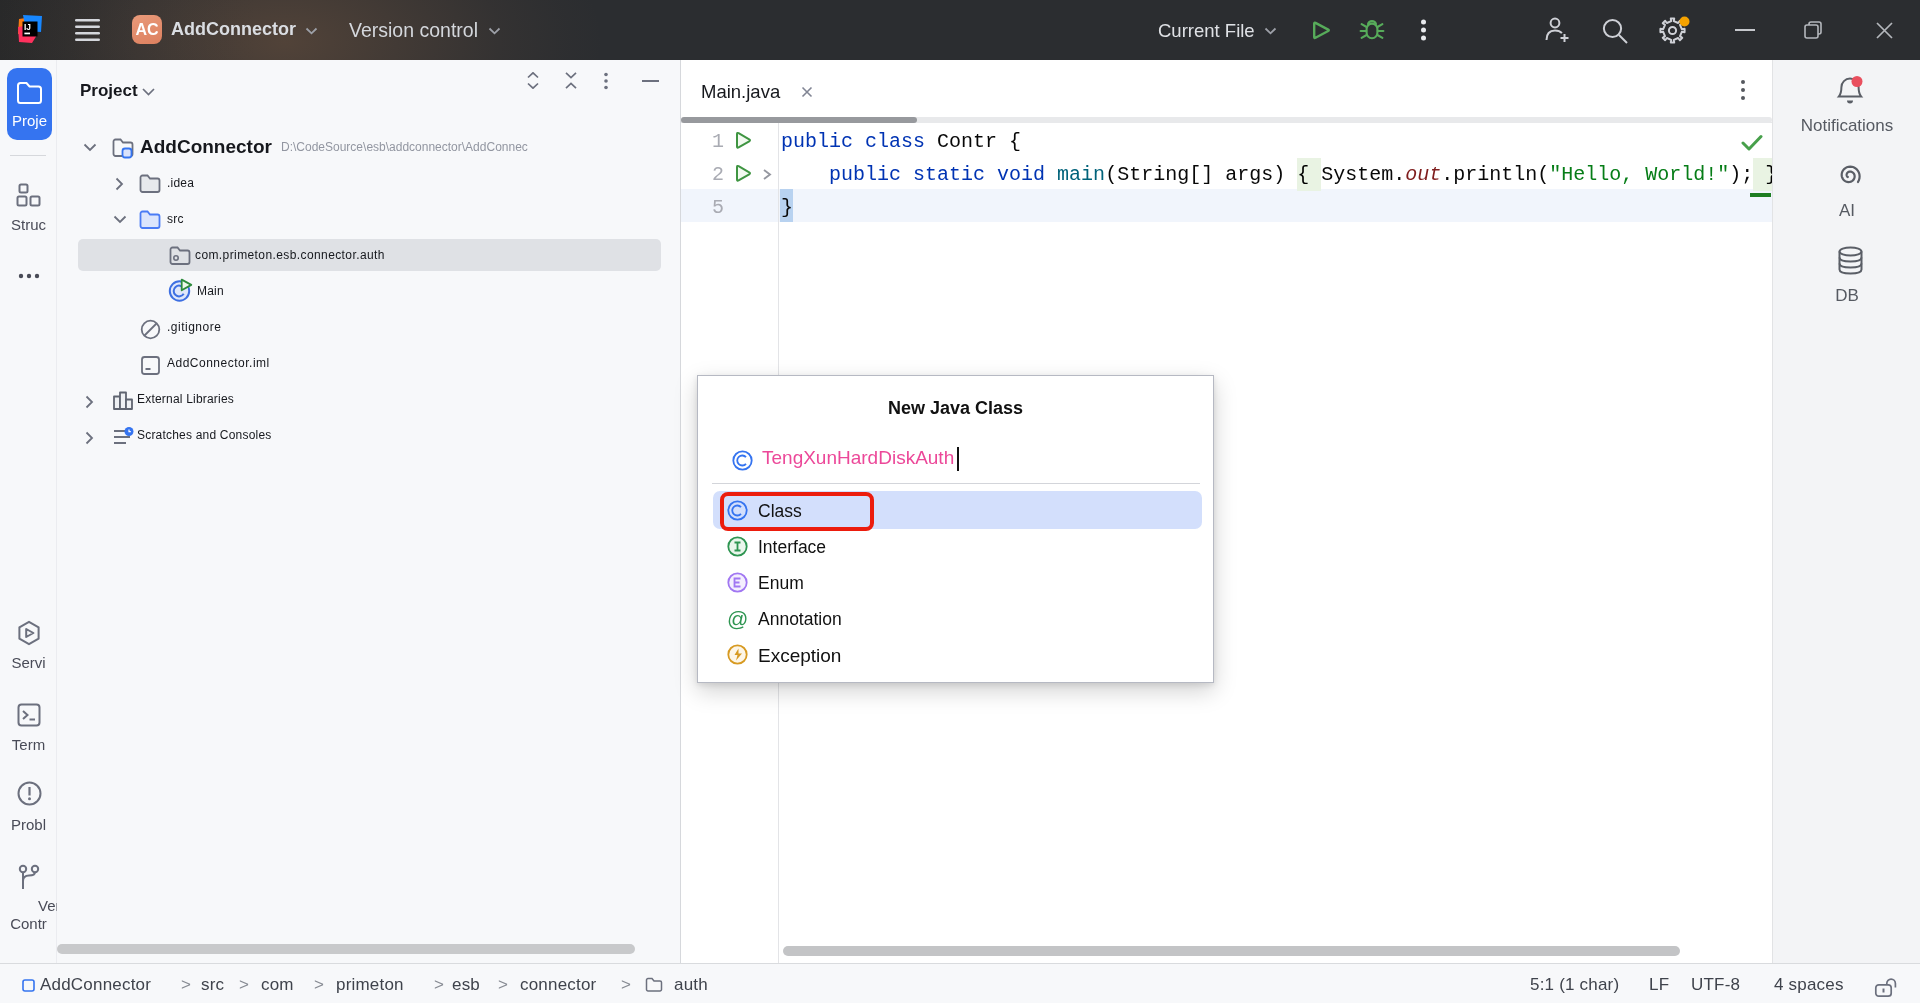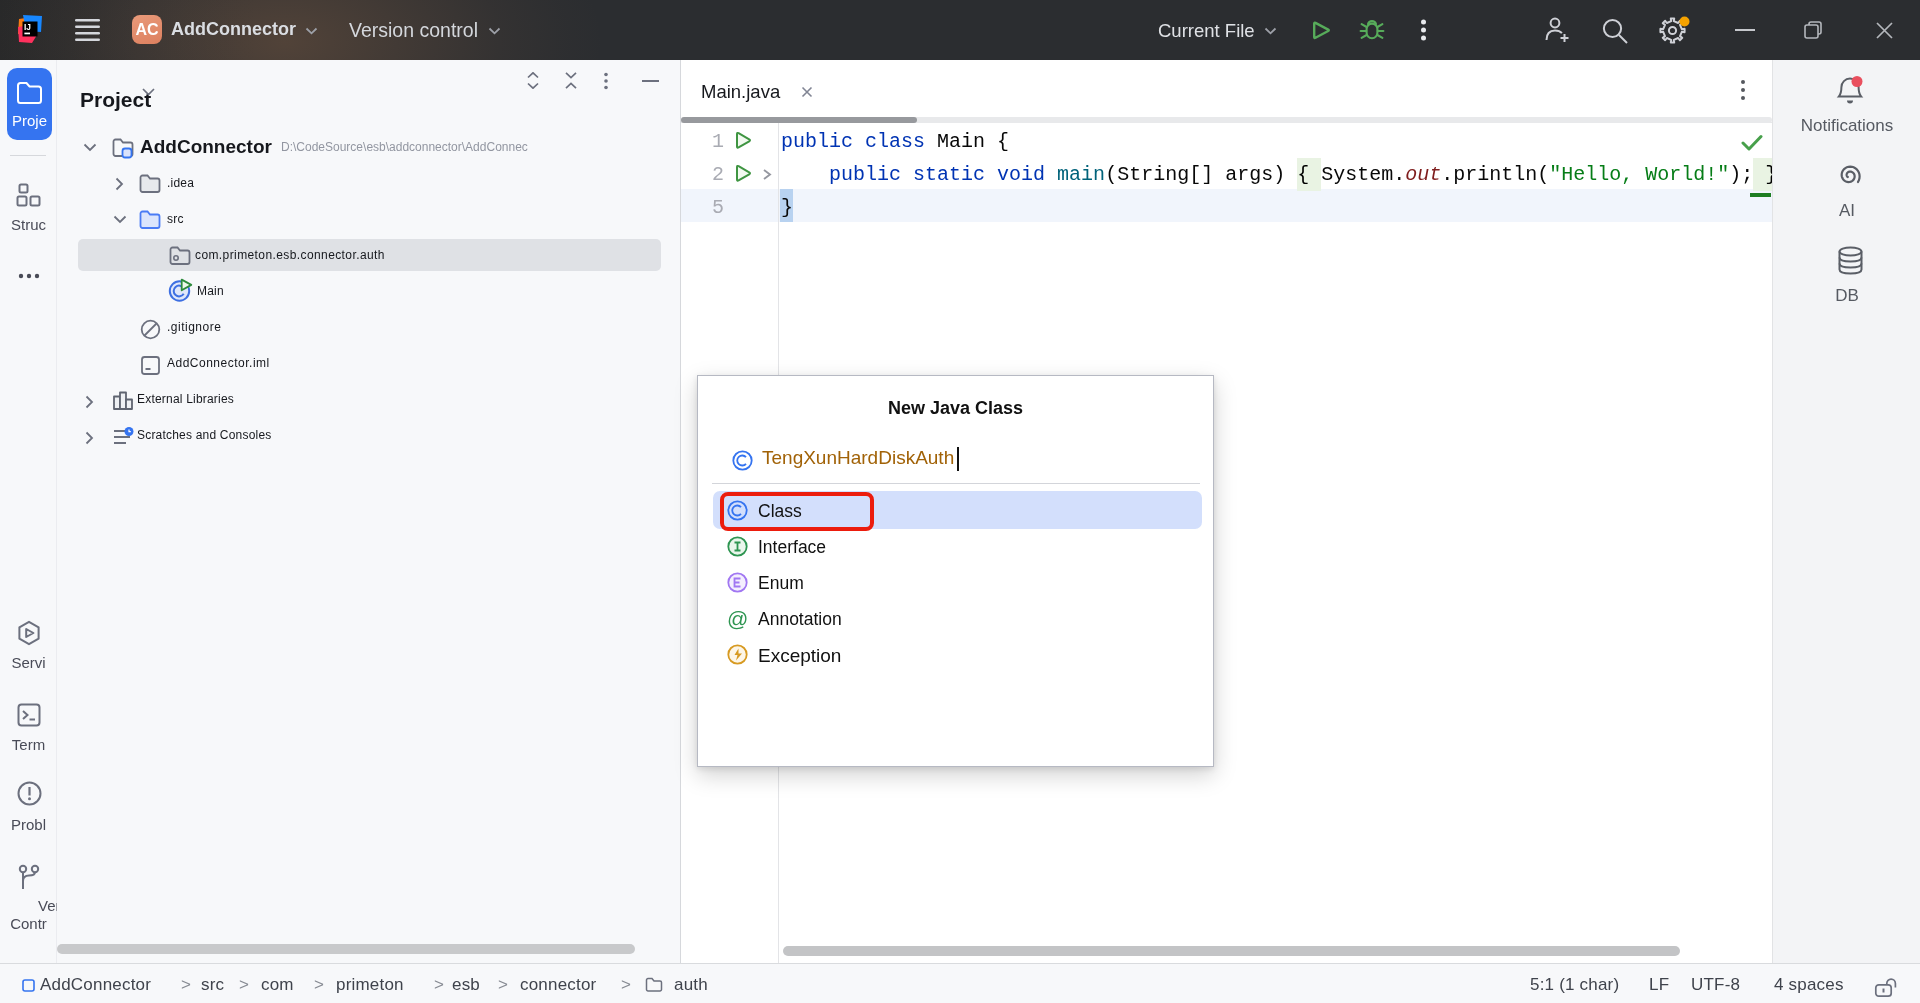--- a/index.html
+++ b/index.html
@@ -38,21 +38,21 @@
 .kw { color:#0033b3; } .mth { color:#00627a; } .str { color:#067d17; }
 .fld { color:#7f1d1d; font-style:italic; } .pln { color:#080808; }
 .fold { background:#e9f3e3; display:inline-block; height:33px; line-height:33px; vertical-align:top; }
 
 
 #statusbar { position:absolute; left:0; top:963px; width:1920px; height:40px;
   background:#f7f8fa; border-top:1px solid #d9dbde; font-size:17px; color:#3f434c; letter-spacing:0.2px; }
 .sbitem { position:absolute; top:11px; white-space:nowrap; }
 
 
-#dialog { position:absolute; left:697px; top:375px; width:517px; height:392px;
+#dialog { position:absolute; left:697px; top:375px; width:517px; height:308px;
   background:#fff; border:1px solid #b6b9c3;
   box-shadow:0 8px 22px rgba(0,0,0,.18), 0 2px 6px rgba(0,0,0,.10); }
 </style>
 </head>
 <body>
 
 <div id="titlebar">
 
   <svg class="abs" style="left:16px;top:15px" width="28" height="29" viewBox="0 0 28 29">
     <polygon points="3,4 16,2 14,17 2,19" fill="#f97a12"></polygon>
@@ -207,21 +207,21 @@
     <circle cx="6" cy="5" r="3.2"></circle>
     <circle cx="18" cy="5" r="3.2"></circle>
     <path d="M6 8.5 V25 M6 17 q0 -5.5 6 -5.5 q6 0 6 -3.5"></path>
   </g>
 </svg>
 <div class="stripelbl" style="top:897px;padding-left:38px;">Versi</div>
 <div class="stripelbl" style="top:915px;">Contr</div>
 
 <div id="ppanel">
 
-  <div class="abs" style="left:23px;top:21px;font-size:21px;font-weight:bold;color:#16181d;margin-top:7px;">Project</div>
+  <div class="abs" style="left:23px;top:21px;font-size:17px;font-weight:bold;color:#16181d;">Project</div>
   <svg class="abs" style="left:85px;top:28px" width="13" height="8" viewBox="0 0 13 8">
     <polyline points="1,1 6.5,6.5 12,1" fill="none" stroke="#6c707e" stroke-width="1.7"></polyline>
   </svg>
   <svg class="abs" style="left:468px;top:12px" width="16" height="17" viewBox="0 0 16 17">
     <g fill="none" stroke="#6c707e" stroke-width="1.7">
       <polyline points="3,5.5 8,0.8 13,5.5"></polyline>
         <polyline points="3,11.5 8,16.2 13,11.5"></polyline>
     </g>
   </svg>
   <svg class="abs" style="left:506px;top:12px" width="16" height="17" viewBox="0 0 16 17">
@@ -350,21 +350,21 @@
   </svg>
   <svg class="abs" style="left:51px;top:103px" width="21" height="21" viewBox="0 0 21 21">
     <path d="M5 4.1 Q5 2.3 6.6 3.2 L17.2 9.3 Q18.8 10.3 17.2 11.3 L6.6 17.4 Q5 18.3 5 16.5 Z" fill="#f2faf0" stroke="#3f9542" stroke-width="2" stroke-linejoin="round"></path>
   </svg>
   <svg class="abs" style="left:81px;top:108px" width="10" height="13" viewBox="0 0 10 13">
     <polyline points="2,2 8,6.5 2,11" fill="none" stroke="#9597a0" stroke-width="1.9"></polyline>
   </svg>
 
   <div class="abs" style="left:97px;top:63px;width:1px;height:840px;background:#e3e4e7;"></div>
 
-  <div class="code abs" style="left:100px;top:65px;"><span class="kw">public</span><span class="pln"> </span><span class="kw">class</span><span class="pln"> Main {</span></div>
+  <div class="code abs" style="left:100px;top:65px;"><span class="kw">public</span><span class="pln"> </span><span class="kw">class</span><span class="pln"> Contr {</span></div>
   <div class="code abs" style="left:100px;top:98px;"><span class="pln">    </span><span class="kw">public</span><span class="pln"> </span><span class="kw">static</span><span class="pln"> </span><span class="kw">void</span><span class="pln"> </span><span class="mth">main</span><span class="pln">(String[] args) </span><span class="fold">{ </span><span class="pln">System.</span><span class="fld">out</span><span class="pln">.println(</span><span class="str">"Hello, World!"</span><span class="pln">);</span><span class="fold"> }</span></div>
   <div class="code abs" style="left:100px;top:131px;"><span class="pln">}</span></div>
 
   <div class="abs" style="left:1069px;top:133px;width:21px;height:4px;background:#1e7d22;"></div>
 
   <svg class="abs" style="left:1060px;top:74px" width="22" height="18" viewBox="0 0 22 18">
     <polyline points="2,9 8,15 20,2.5" fill="none" stroke="#47a04b" stroke-width="3" stroke-linecap="round" stroke-linejoin="round"></polyline>
   </svg>
 
   <div class="abs" style="left:102px;top:886px;width:897px;height:10px;background:#c3c4c6;border-radius:5px;"></div>
@@ -424,21 +424,21 @@
     </g>
   </svg>
 </div>
 
 <div id="dialog">
   <div class="abs" style="left:0;top:22px;width:515px;text-align:center;font-size:18px;font-weight:bold;color:#111;">New Java Class</div>
   <svg class="abs" style="left:34px;top:74px" width="21" height="21" viewBox="0 0 21 21">
     <circle cx="10.5" cy="10.5" r="9.2" fill="none" stroke="#3574f0" stroke-width="1.8"></circle>
     <path d="M14 7.2 a5 5 0 1 0 0 6.6" fill="none" stroke="#3574f0" stroke-width="1.8"></path>
   </svg>
-  <div class="abs" style="left:64px;top:71px;font-size:19px;color:#a16207;">TengXunHardDiskAuth</div>
+  <div class="abs" style="left:64px;top:71px;font-size:19px;color:#ec4899;">TengXunHardDiskAuth</div>
   <div class="abs" style="left:259px;top:71px;width:2px;height:24px;background:#111;"></div>
   <div class="abs" style="left:14px;top:107px;width:488px;height:1px;background:#d3d5da;"></div>
 
   <div class="abs" style="left:15px;top:115px;width:489px;height:38px;background:#d3dffc;border-radius:7px;"></div>
 
   <div class="abs" style="left:22px;top:116px;width:154px;height:39px;border:4px solid #ec1c0d;border-radius:8px;"></div>
 
   <svg class="abs" style="left:29px;top:124px" width="21" height="21" viewBox="0 0 21 21">
     <circle cx="10.5" cy="10.5" r="9.2" fill="none" stroke="#3574f0" stroke-width="1.8"></circle>
     <path d="M14 7.2 a5 5 0 1 0 0 6.6" fill="none" stroke="#3574f0" stroke-width="1.8"></path>

